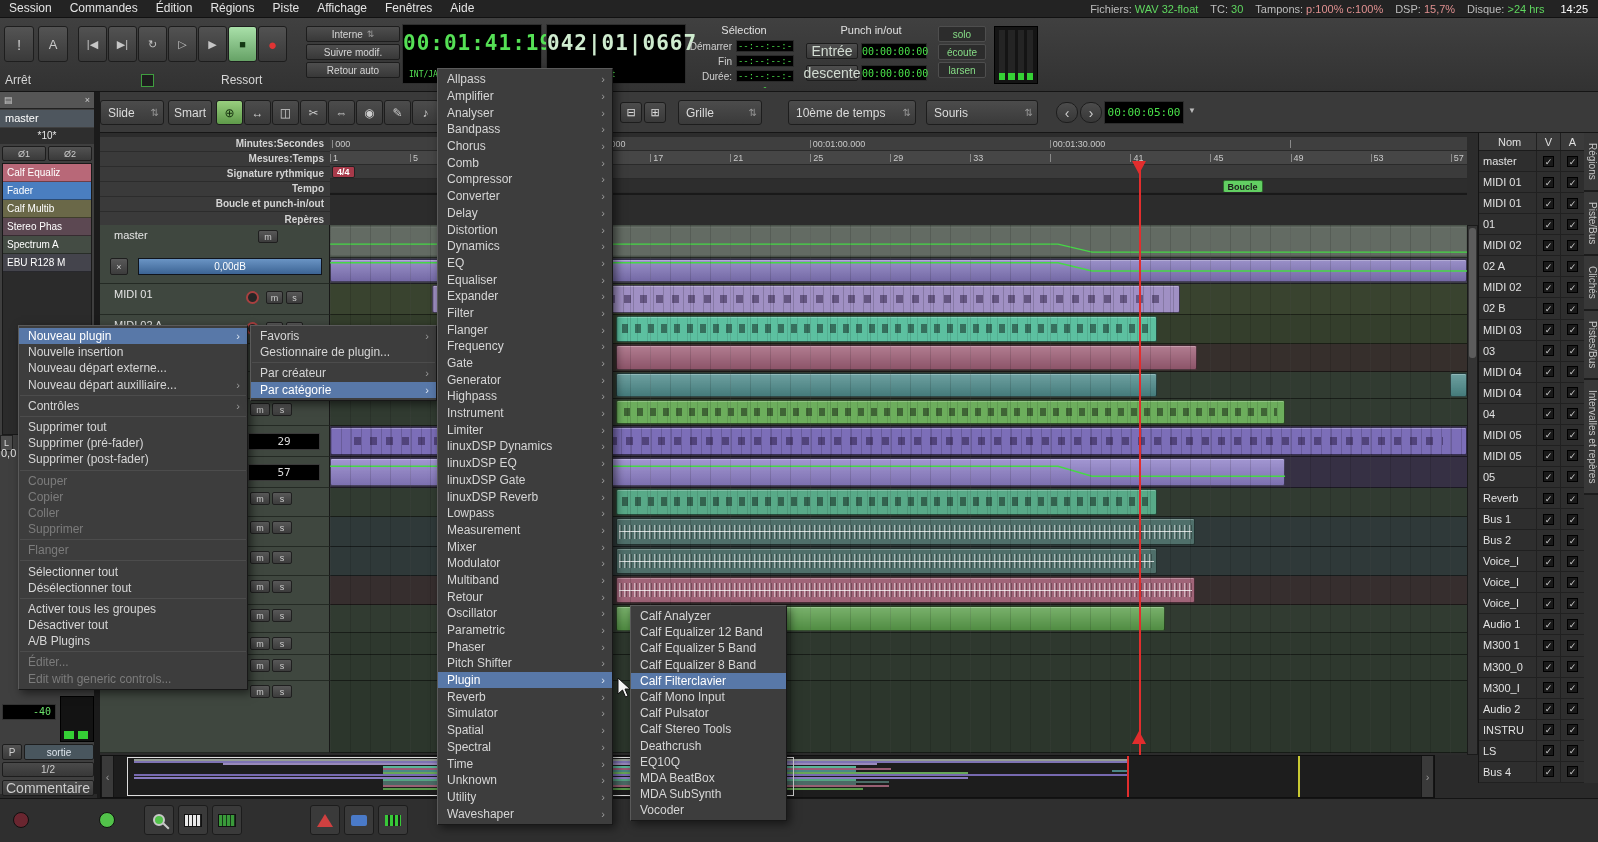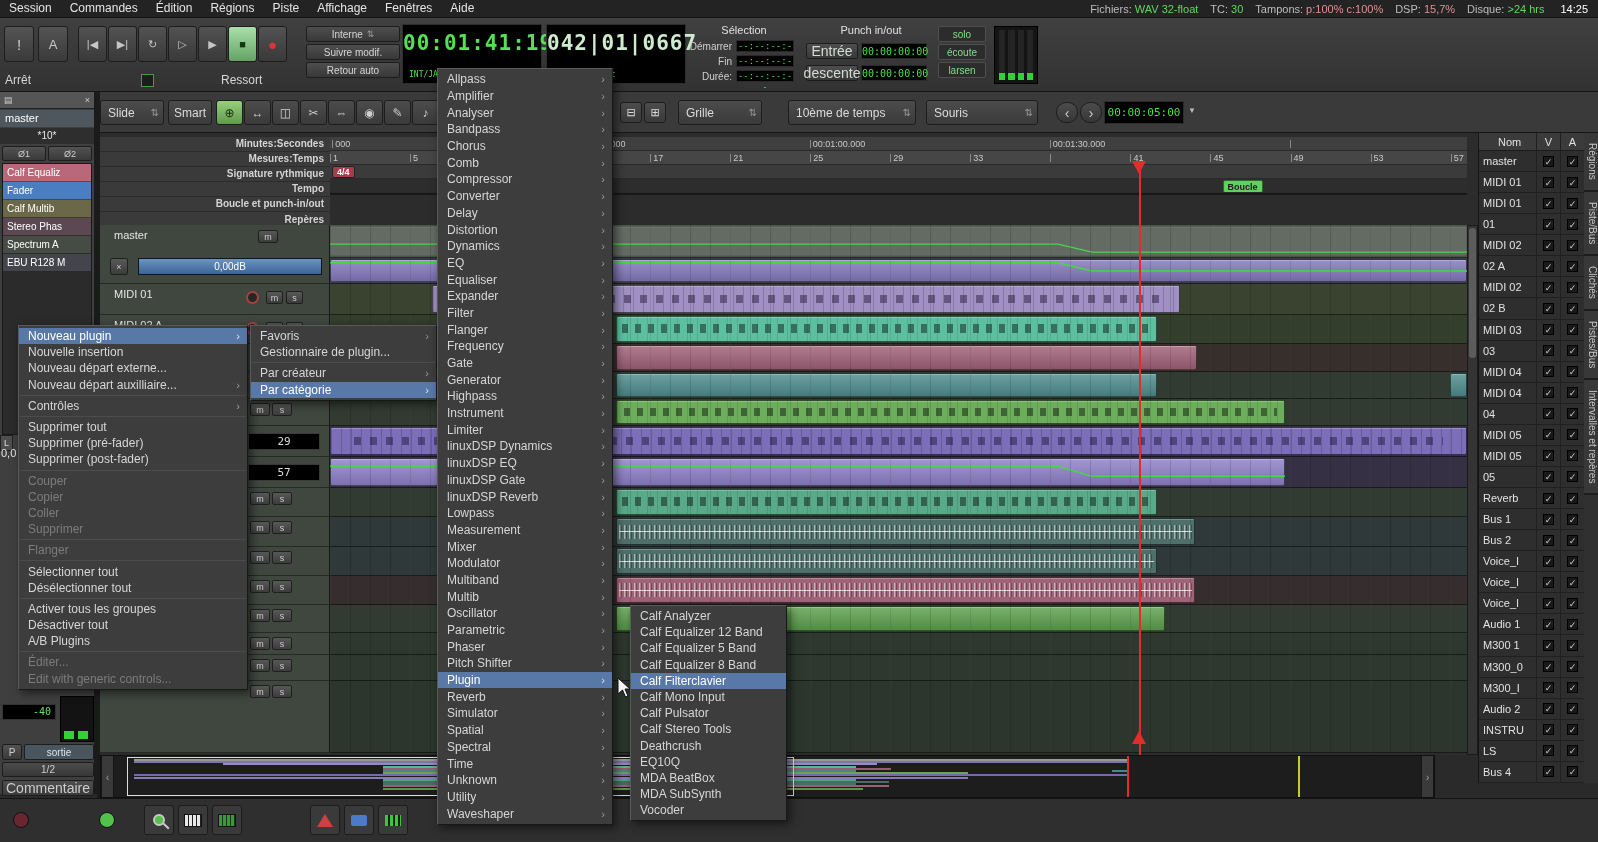--- a/index.html
+++ b/index.html
@@ -1096,21 +1096,21 @@
       </div>
       <div class="mi">
         <span class="lab">Modulator</span>
         <span class="arr">›</span>
       </div>
       <div class="mi">
         <span class="lab">Multiband</span>
         <span class="arr">›</span>
       </div>
       <div class="mi">
-        <span class="lab">Multib</span>
+        <span class="lab">Retour</span>
         <span class="arr">›</span>
       </div>
       <div class="mi">
         <span class="lab">Oscillator</span>
         <span class="arr">›</span>
       </div>
       <div class="mi">
         <span class="lab">Parametric</span>
         <span class="arr">›</span>
       </div>

